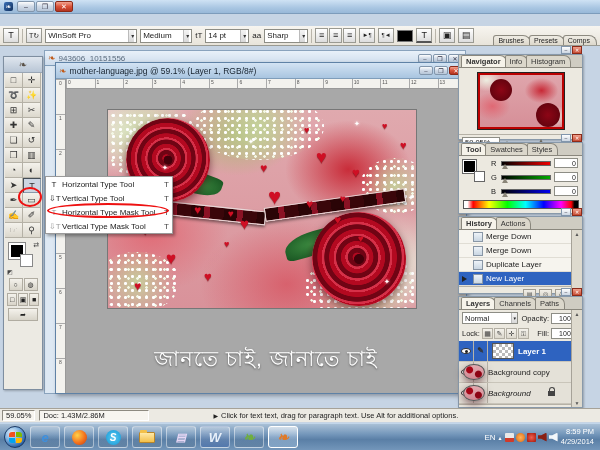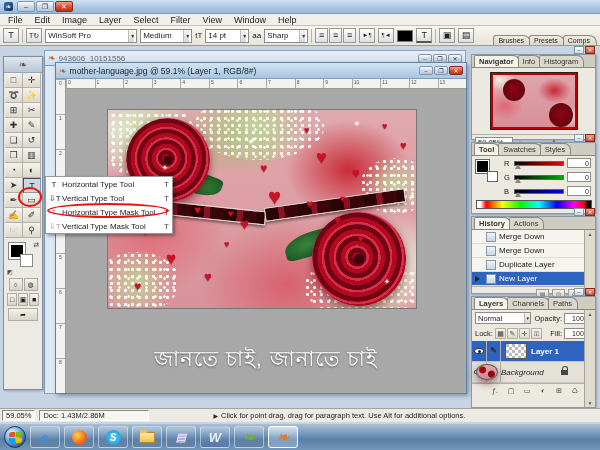--- a/index.html
+++ b/index.html
@@ -88,21 +88,21 @@
       repeating-radial-gradient(circle at 48% 48%,#b30920 0 6%,#700414 7% 13%,#d63048 14% 17%);
     box-shadow:0 3px 9px rgba(60,0,12,.55);}
   .bar{position:absolute;height:14px;border:1px solid #e6d6d6;box-shadow:0 2px 3px rgba(0,0,0,.45);
     background:repeating-linear-gradient(90deg,#2a0406 0 13px,#8a1224 13px 19px,#3a060a 19px 33px);}
   .heart{position:absolute;color:#cf0f24;text-shadow:0 1px 1px rgba(90,0,8,.6);line-height:1;}
   .spark{position:absolute;color:#fff;font-size:7px;text-shadow:0 0 3px #fff;line-height:1;}
   .caption{position:absolute;left:10px;right:10px;top:254px;text-align:center;font-size:21px;color:#fff;
     text-shadow:0 1px 2px rgba(60,60,60,.7);letter-spacing:1px;}
 
   
-  .pal{position:absolute;left:471px;width:125px;background:#ece9e0;border:1px solid #8899aa;box-shadow:1px 1px 2px rgba(0,0,0,.25);}
+  .pal{position:absolute;left:458px;width:125px;background:#ece9e0;border:1px solid #8899aa;box-shadow:1px 1px 2px rgba(0,0,0,.25);}
   .pal-mini{position:absolute;right:0;top:-9px;display:flex;gap:1px;}
   .pmb{width:10px;height:8px;font-size:5px;line-height:7px;text-align:center;background:linear-gradient(#fff,#ccd6e2);border:1px solid #8296ac;color:#334;}
   .pmb.close{background:linear-gradient(#f0a08c,#c74a32);color:#fff;border-color:#8c2a18;}
   .ptabs{display:flex;align-items:flex-end;height:13px;background:#cfccc2;padding-left:2px;border-bottom:1px solid #8a877d;}
   .ptab{font-size:7.5px;padding:1px 5px 1px 4px;background:#dbd7cb;border:1px solid #8a877d;border-bottom:none;border-radius:2px 7px 0 0;margin-right:-2px;color:#333;}
   .ptab.on{background:#f6f3ea;font-weight:bold;}
   .pbody{position:relative;}
 
   .nav-thumb{margin:5px auto;width:86px;height:56px;border:2px solid #b00;outline:1px solid #222;position:relative;overflow:hidden;
     background:
@@ -213,32 +213,20 @@
 
   <div class="titlebar">
     <span class="app-ico">❧</span>
     <span class="winbtns">
       <span class="wb">–</span>
       <span class="wb">❐</span>
       <span class="wb close">✕</span>
     </span>
   </div>
 
-  <div class="menubar">
-
-  <span>File</span>
-      <span>Edit</span>
-      <span>Image</span>
-      <span>Layer</span>
-      <span>Select</span>
-      <span>Filter</span>
-      <span>View</span>
-      <span>Window</span>
-      <span>Help</span>
-    </div>
 
   <div class="optbar">
     <span class="ob-btn">T</span>
     <span class="sep"></span>
     <span class="ob-btn" style="font-size:7px">T↻</span>
     <span class="ob-dd" style="width:92px">
       <span>WinSoft Pro</span>
         <span class="arr">▾</span>
     </span>
     <span class="ob-dd" style="width:52px">
@@ -576,20 +564,29 @@
 
     <div class="lrow sel">
           <span class="eyecol">
             <span class="eye"></span>
           </span>
           <span class="edcol">✎</span>
           <span class="lthumb thumb checker"></span>
           <span class="nm">Layer 1</span>
 
         </div>
+        <div class="lrow">
+          <span class="eyecol">
+            <span class="eye"></span>
+          </span>
+          <span class="edcol"></span>
+          <span class="lthumb thumb rose"></span>
+          <span class="nm">Background copy</span>
+
+        </div>
         <div class="lrow itl locked">
           <span class="eyecol">
             <span class="eye"></span>
           </span>
           <span class="edcol"></span>
           <span class="lthumb thumb rose"></span>
           <span class="nm">Background</span>
           <span class="padlock"></span>
         </div>
       </div>
@@ -606,21 +603,21 @@
         <span>▲</span>
         <span>▼</span>
       </div>
   </div>
 
   <div class="statusbar">
     <span class="sunken">59.05%</span>
     <span class="sunken" style="min-width:110px">Doc: 1.43M/2.86M</span>
     <span class="hint">
       <span class="pl">▶</span>
-      <span>Click for point drag, drag for paragraph text. Use Alt for additional options.</span>
+      <span>Click for text text, drag for paragraph text. Use Alt for additional options.</span>
     </span>
   </div>
 
   <div class="taskbar">
     <span class="orb">
         <i></i>
         <i></i>
         <i></i>
         <i></i>
       </span>
@@ -644,15 +641,31 @@
         <span class="tbi word">
           <i>W</i>
         </span>
         <span class="tbi ps7">
           <i>❧</i>
         </span>
         <span class="tbi pscs active">
           <i>❧</i>
         </span>
       </span>
+    <span class="traywrap">
+      <span class="lang">EN</span>
+      <span class="up">▴</span>
+      <span style="display:flex;gap:2px;align-items:center">
+
+      <span class="tri-ic flag"></span>
+          <span class="tri-ic orange"></span>
+          <span class="tri-ic red"></span>
+          <span class="tri-ic mute"></span>
+          <span class="tri-ic spk"></span>
+        </span>
+      <span class="clock">
+        <div>8:59 PM</div>
+        <div>4/29/2014</div>
+      </span>
+    </span>
   </div>
 
 </div>
 
 </body></html>

